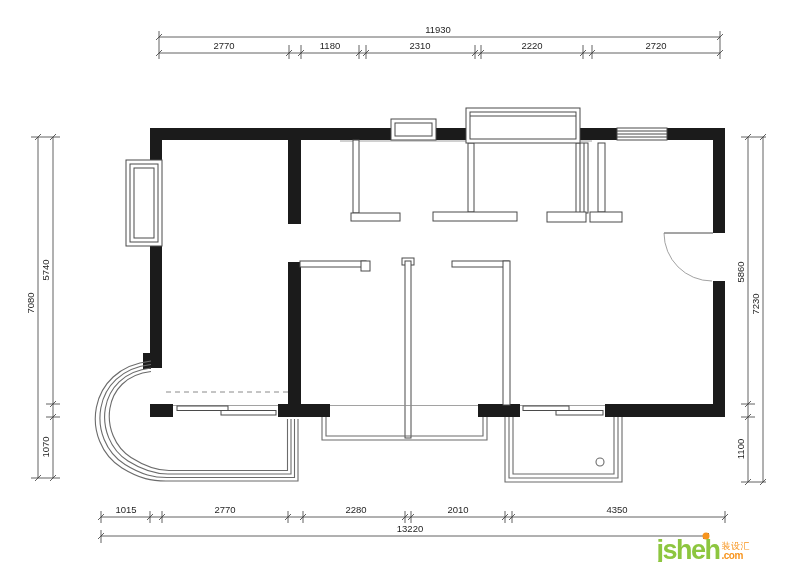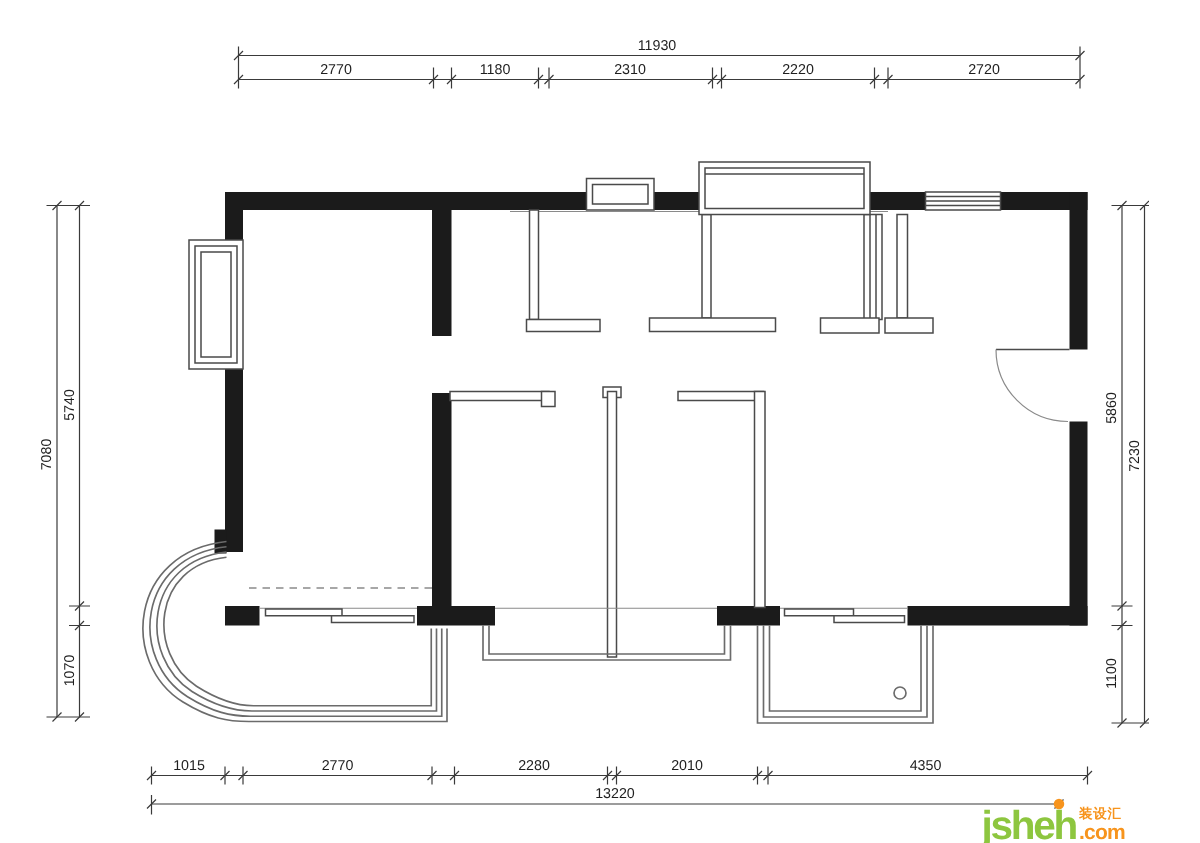--- a/index.html
+++ b/index.html
@@ -14,22 +14,22 @@
   .thin{fill:#ffffff;stroke:var(--line);stroke-width:1;}
   .ln{stroke:var(--line);fill:none;stroke-width:1;}
   .lnl{stroke:var(--line_light);fill:none;stroke-width:0.8;}
   .bal{stroke:var(--balcony);fill:none;stroke-width:1.1;}
   .dim{stroke:var(--dim);fill:none;stroke-width:0.8;}
   .dimtxt{font:9.5px "Liberation Sans",sans-serif;fill:var(--dim_text);text-anchor:middle;}
   .dash{stroke:var(--line_light);stroke-width:1;stroke-dasharray:5 4;fill:none;}
   .watermark{position:absolute;right:16px;bottom:1px;display:flex;align-items:flex-end;gap:2px;}
   .wm-brand{font-weight:bold;font-size:27px;line-height:0.82;color:var(--logo_green);letter-spacing:-1.5px;}
   .wm-col{display:flex;flex-direction:column;line-height:1;}
-  .wm-cjk{font-size:9px;font-weight:bold;color:var(--logo_orange);letter-spacing:0.5px;}
-  .wm-com{font-size:14px;font-weight:bold;color:var(--logo_orange);letter-spacing:-0.5px;}
+  .wm-cjk{font-size:9px;font-weight:normal;color:var(--logo_orange);letter-spacing:0.5px;}
+  .wm-com{font-size:10px;font-weight:bold;color:var(--logo_orange);letter-spacing:-0.5px;}
 </style>
 </head>
 <body>
 
 <div class="stage">
 <svg width="800" height="562" viewBox="0 0 800 562">
 
   <g>
     <rect class="wall" x="150" y="128" width="247" height="12"></rect>
     <rect class="wall" x="433" y="128" width="35" height="12"></rect>

